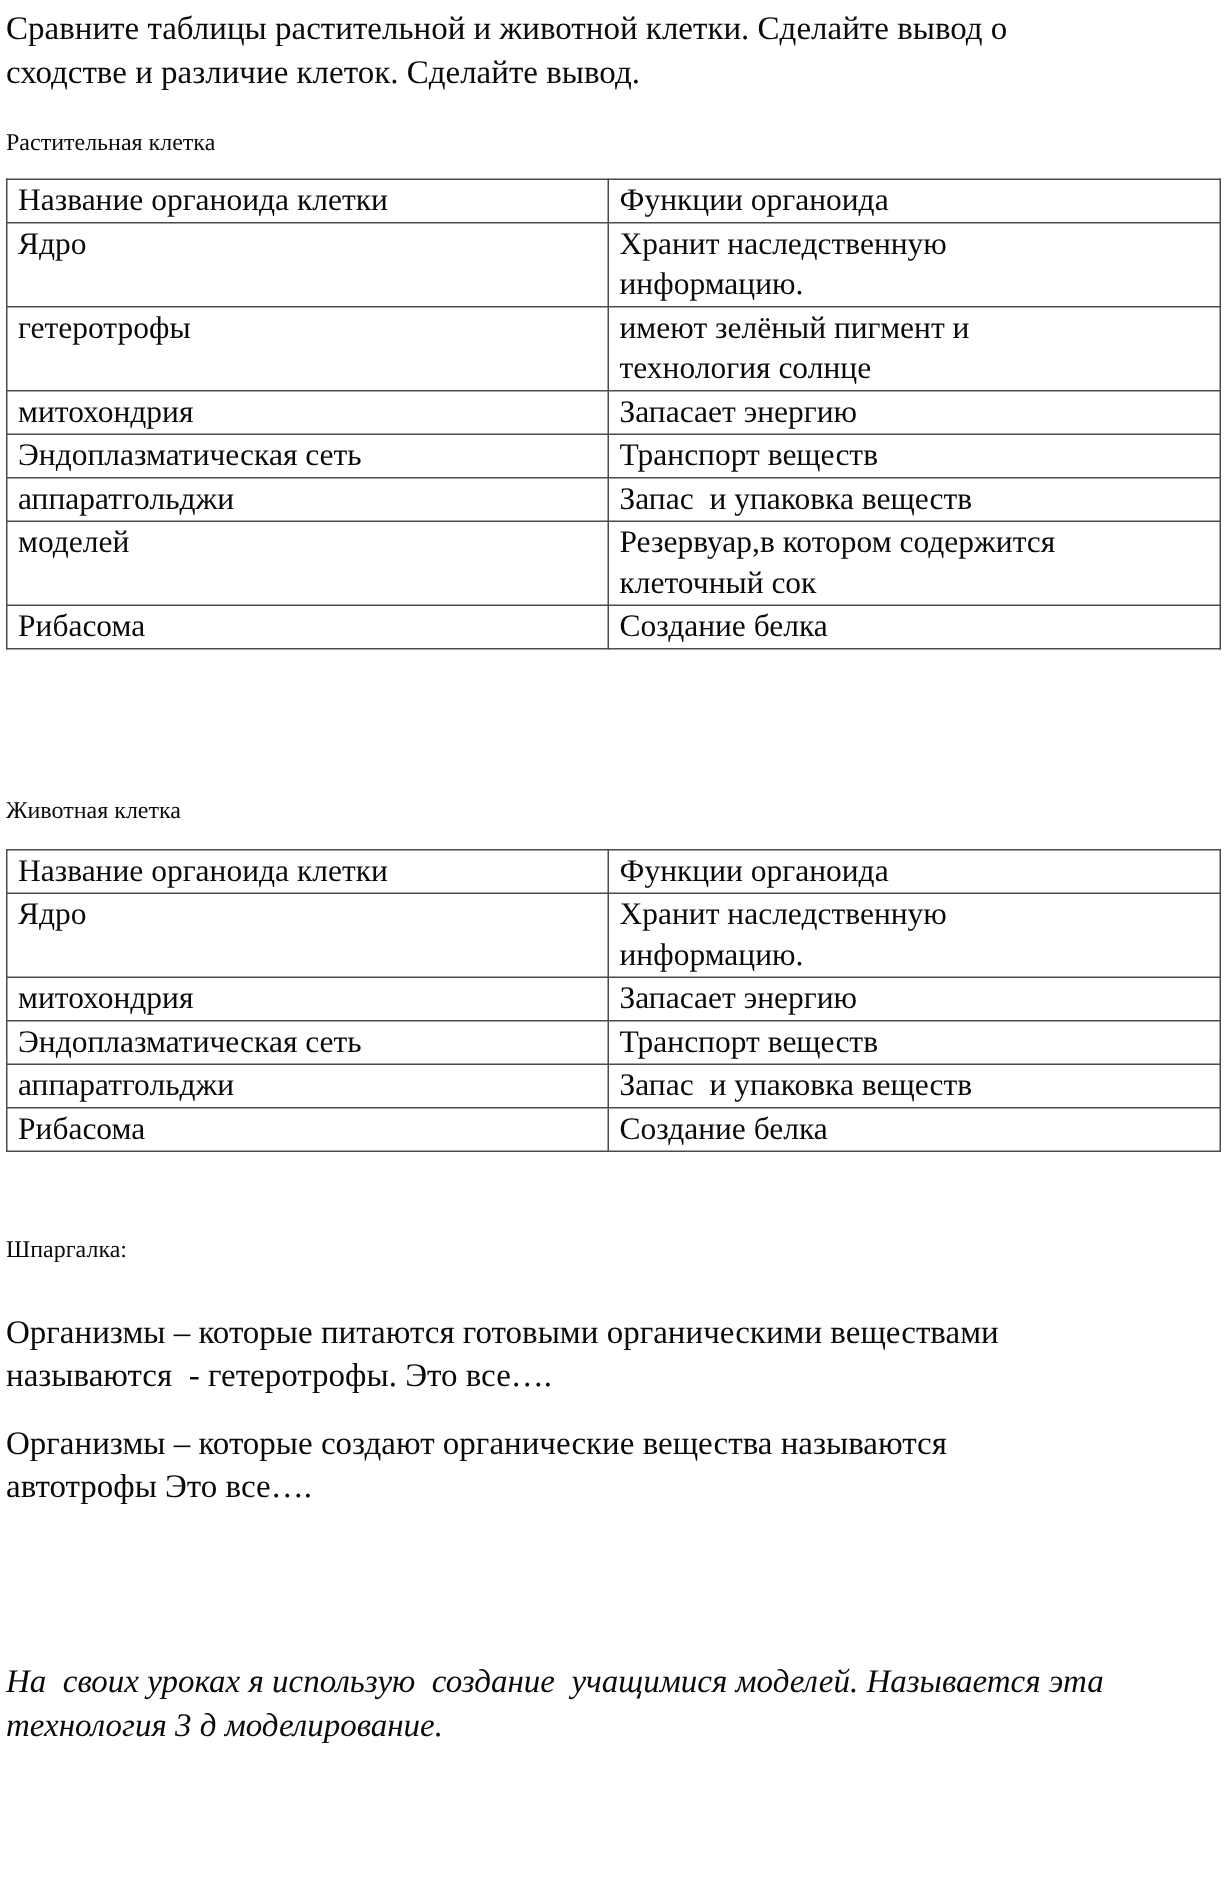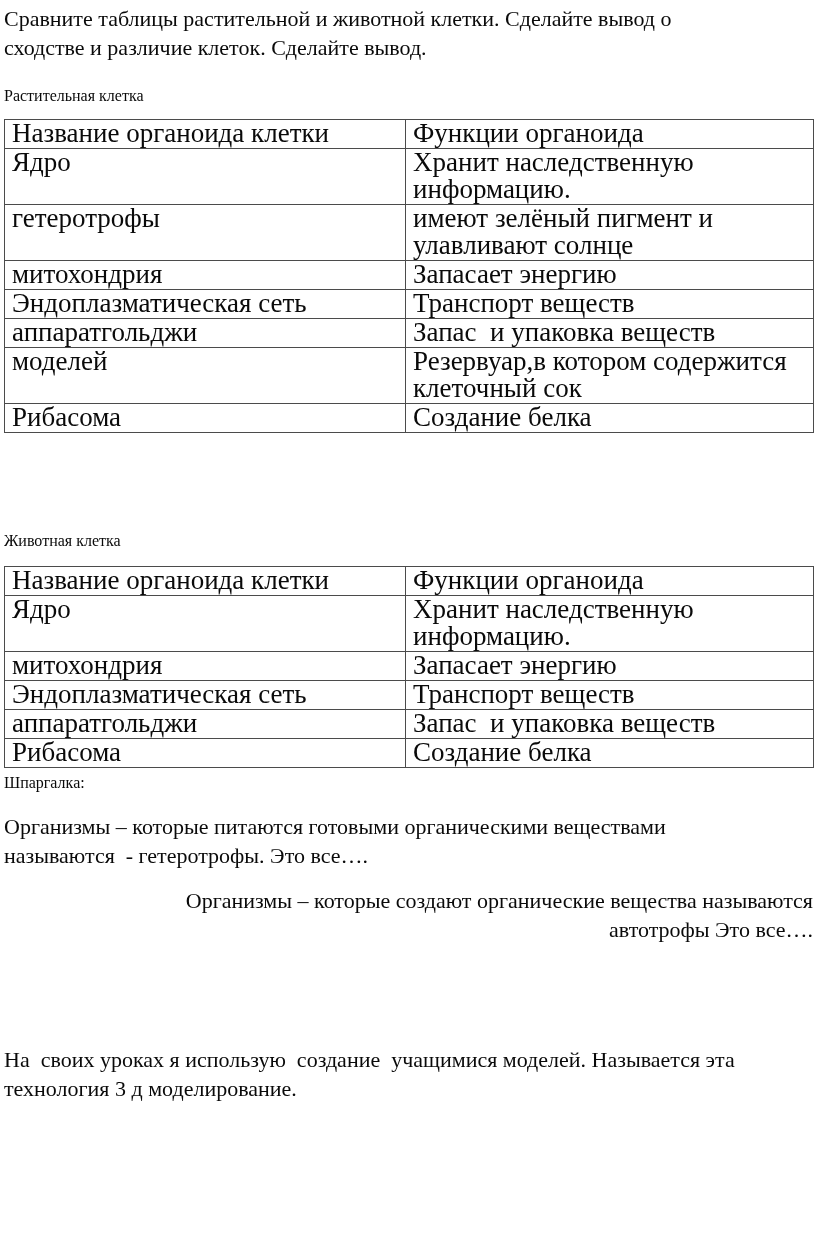--- a/index.html
+++ b/index.html
@@ -37,35 +37,35 @@
   .intro { margin-top: 0; }
   .label-plant { margin-top: 19px; }
   .cells-table {
     border-collapse: collapse;
     table-layout: fixed;
     width: 809px;
     margin-top: 9px;
   }
   .cells-table td {
     border: 1px solid #4b4b4b;
-    font-size: 27px;
+    font-size: 21px;
     line-height: 27px;
     padding: 0 8px 1px 7px;
     vertical-align: top;
     white-space: pre-wrap;
     overflow: hidden;
   }
   .col-name  { width: 401px; }
   .col-func  { width: 408px; }
   .label-animal { margin-top: 93px; }
   .animal-table { margin-top: 11px; }
-  .label-cheatsheet { }
-  .cheatsheet-par1 { margin-top: 15px; }
-  .cheatsheet-par2 { margin-top: 16px; text-align: right; }
-  .modeling-par { margin-top: 101px; }
+  .label-cheatsheet { margin-top: 51px; }
+  .cheatsheet-par1 { margin-top: 25px; }
+  .cheatsheet-par2 { margin-top: 16px; }
+  .modeling-par { margin-top: 101px; font-style: italic; }
   .quote-par {
     font-family: "Liberation Sans", "DejaVu Sans", sans-serif;
     font-size: 21px;
     line-height: 31px;
     white-space: pre-wrap;
     width: 812px;
     margin: 20px 0 0 0;
   }
   .quote-par b { font-weight: bold; }
 </style>
@@ -90,21 +90,21 @@
         <td>Функции органоида</td>
       </tr>
       <tr>
         <td>Ядро</td>
         <td>Хранит наследственную
 информацию.</td>
       </tr>
       <tr>
         <td>гетеротрофы</td>
         <td>имеют зелёный пигмент и
-улавливают солнце</td>
+технология солнце</td>
       </tr>
       <tr>
         <td>митохондрия</td>
         <td>Запасает энергию</td>
       </tr>
       <tr>
         <td>Эндоплазматическая сеть</td>
         <td>Транспорт веществ</td>
       </tr>
       <tr>

